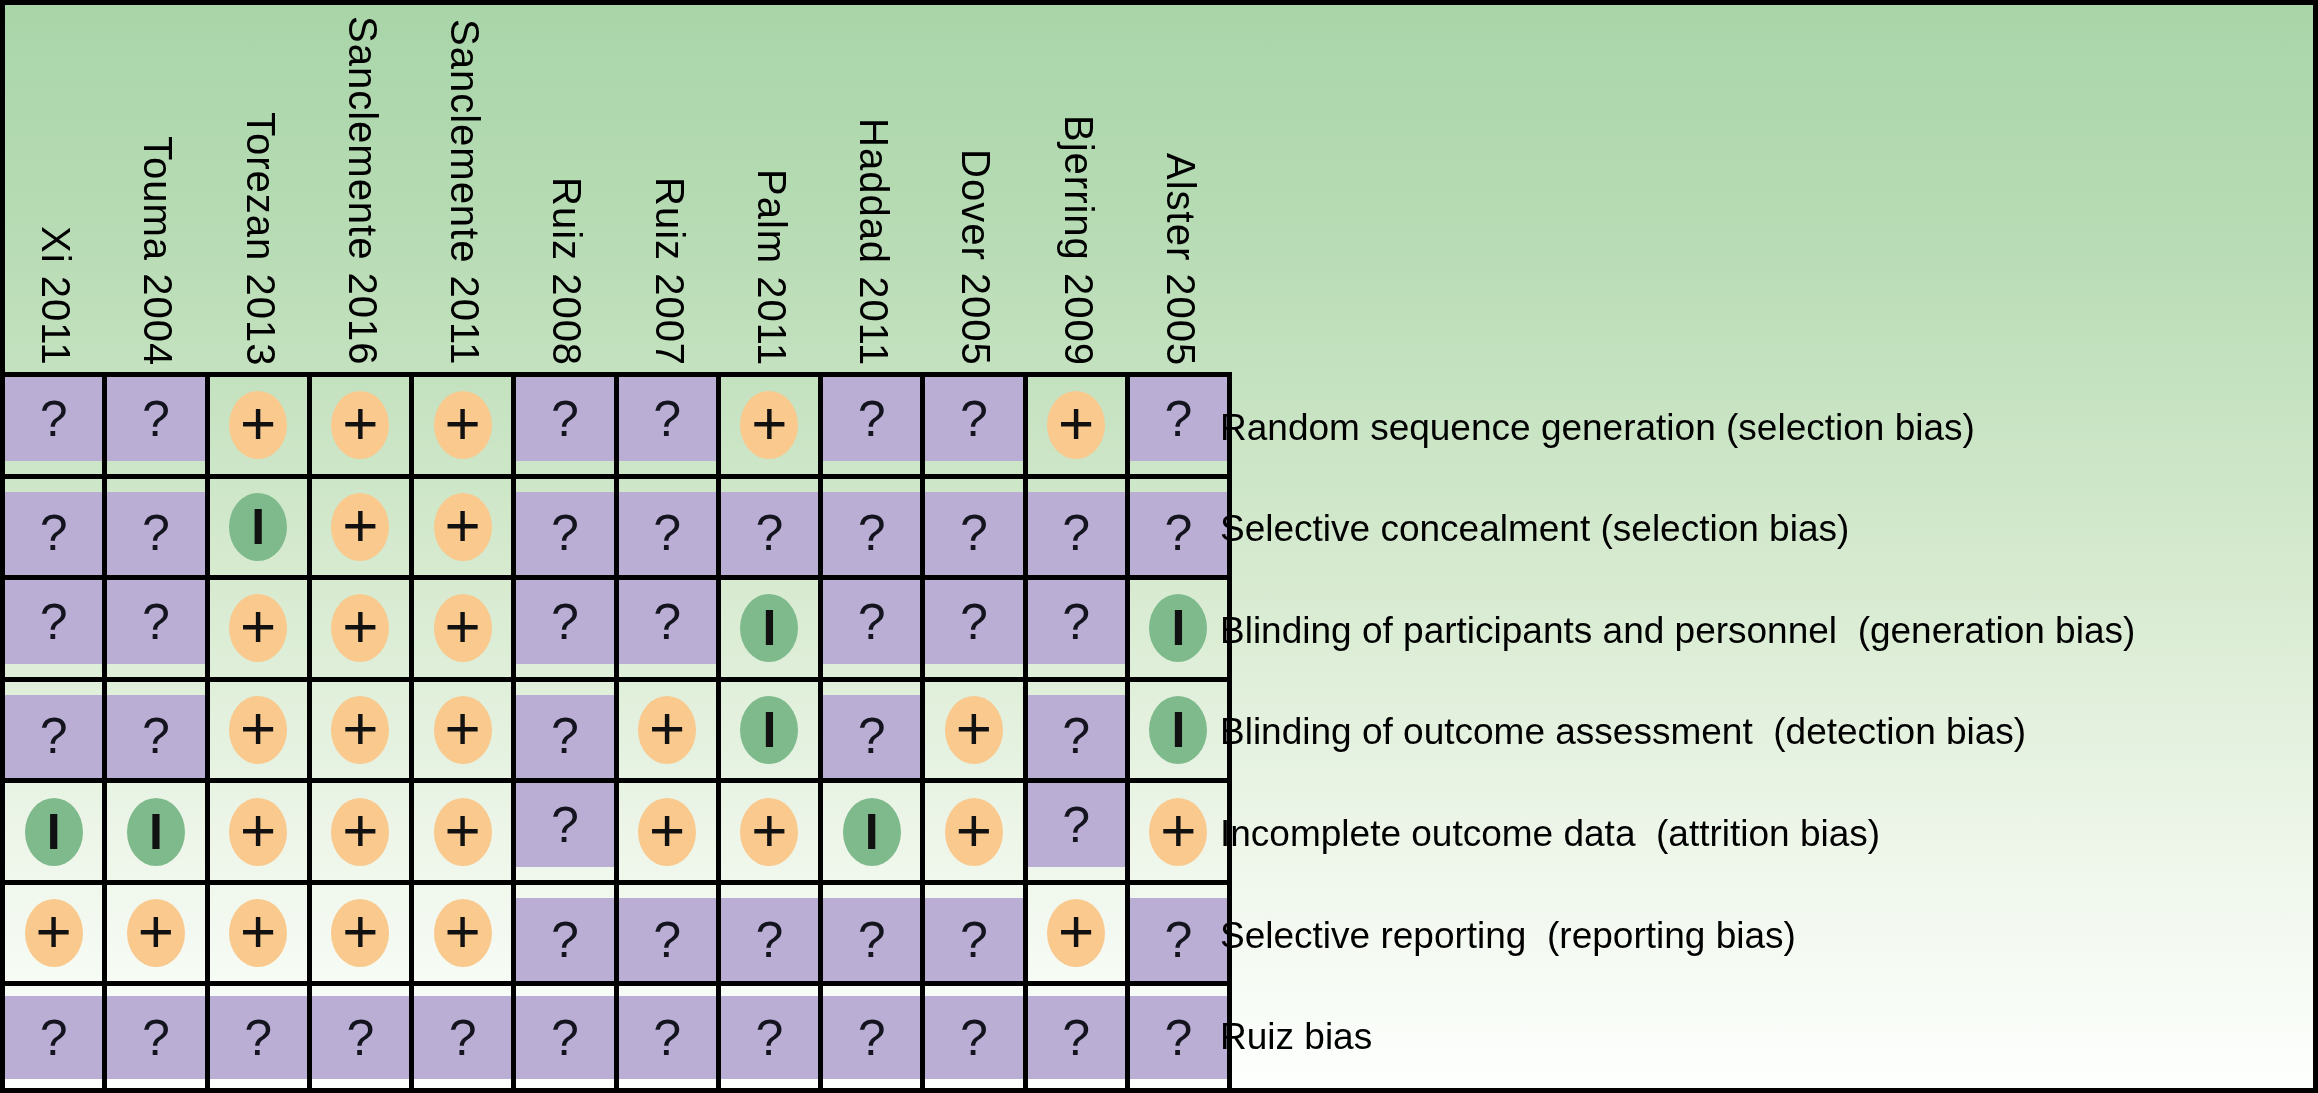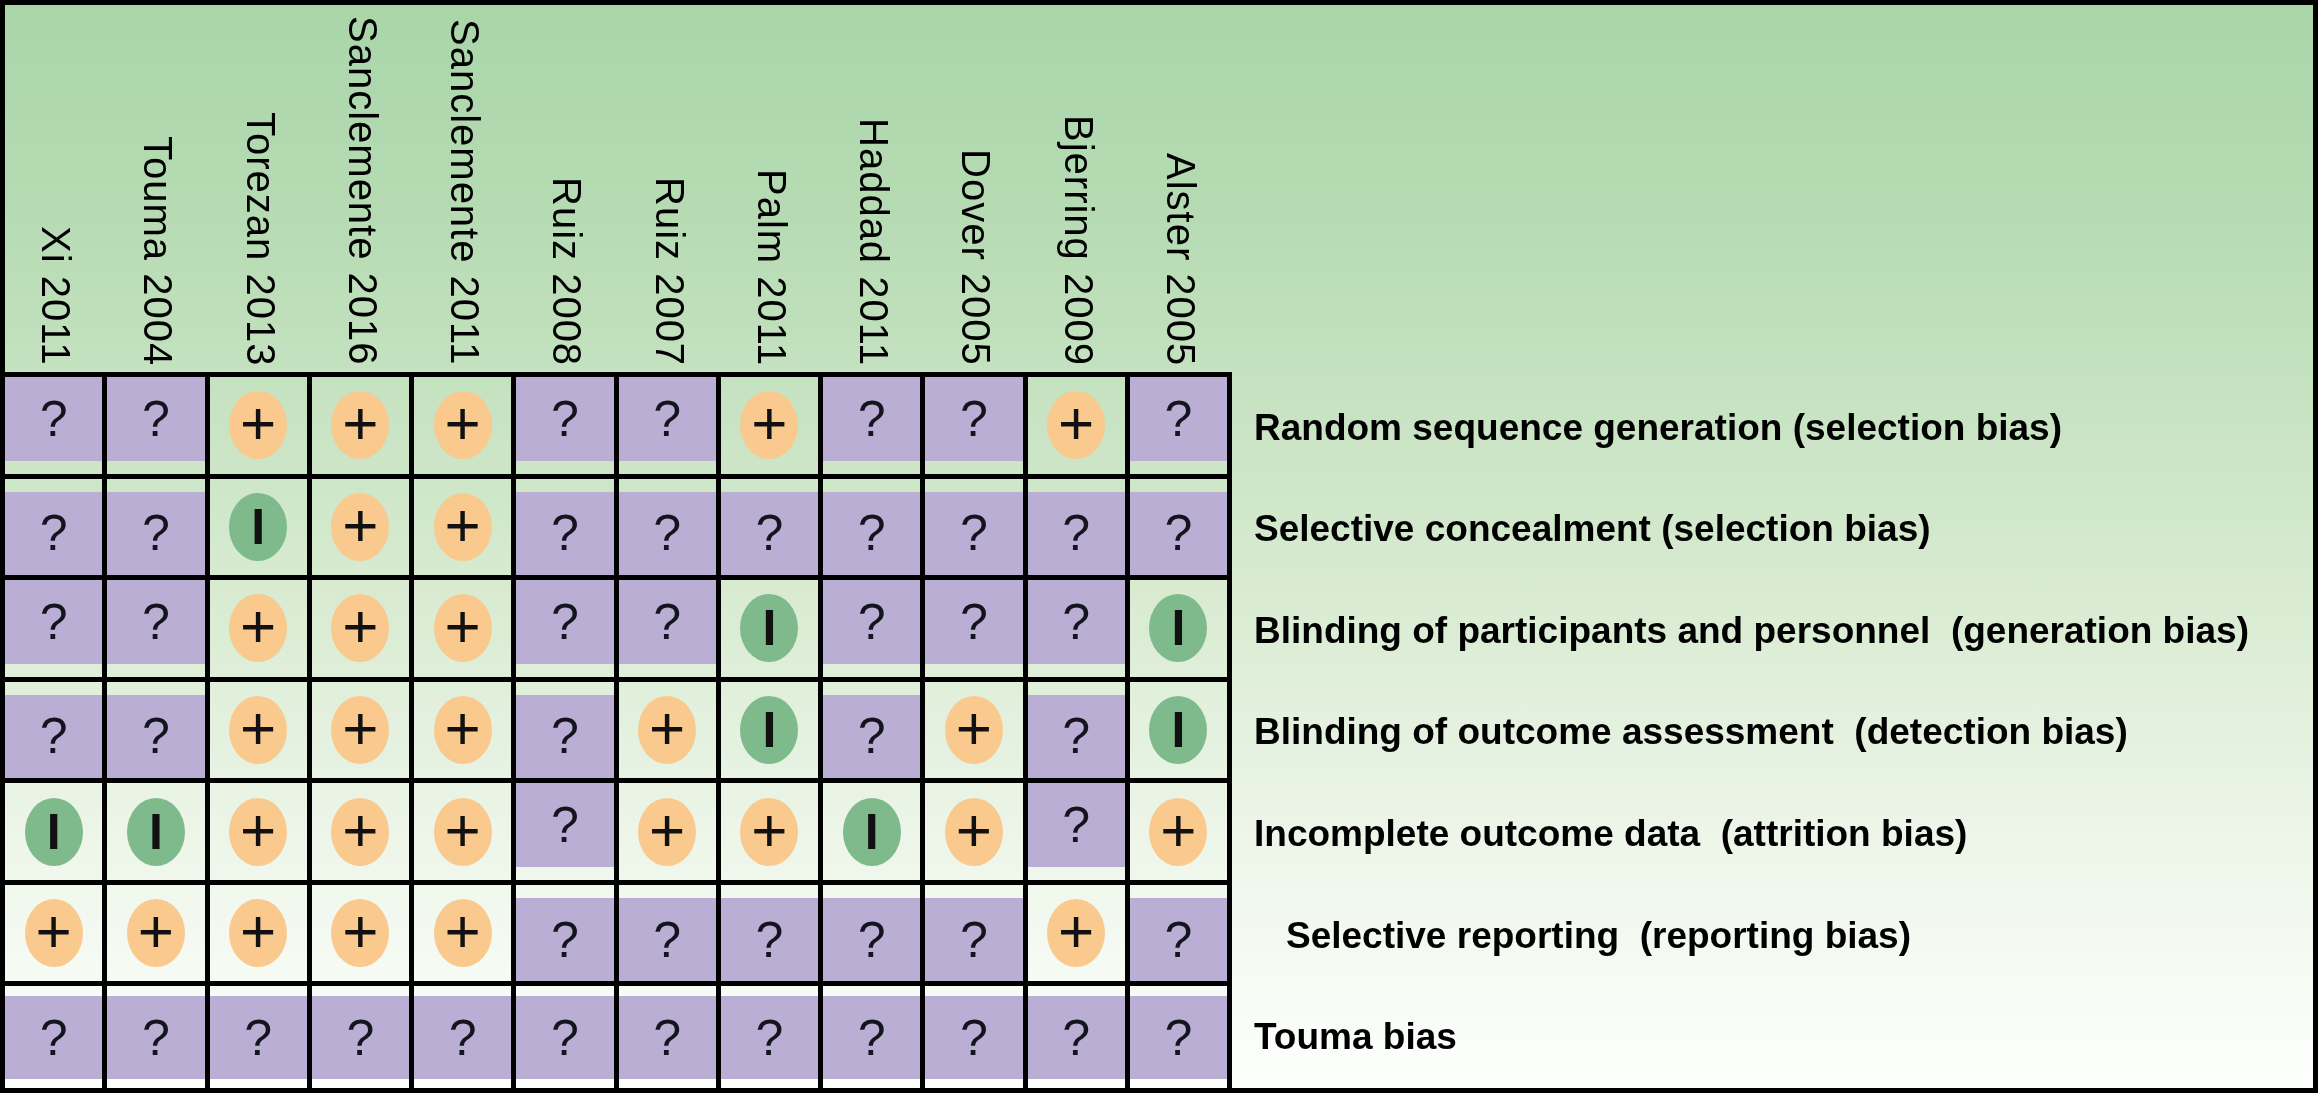--- a/index.html
+++ b/index.html
@@ -56,25 +56,24 @@
   .qmark{font-size:50px;line-height:1;color:#14141f;}
   .ellipse{
     width:58px;height:68px;border-radius:50%;
     display:flex;align-items:center;justify-content:center;
     line-height:1;
   }
   .plus-glyph{font-size:62px;color:#111;transform:translateY(-2px);}
   .i-glyph{font-size:50px;font-weight:bold;color:#111;}
   
   .rowlabel{
-    position:absolute;left:1249px;
+    position:absolute;left:1215px;
     display:flex;align-items:center;
     font-size:37px;
     white-space:pre;
-    font-weight:bold;
   }
 </style>
 </head>
 <body>
 
 <div class="figure">
   <div>
       <div class="colheader" style="left: 0px; width: 102.25px;">
         <span class="vtext">Xi  2011</span>
       </div>
@@ -533,16 +532,16 @@
           <span class="qmark">?</span>
         </div>
       </div>
     </div>
   <div>
       <div class="rowlabel" style="top: 372px; height: 101.571px;">Random sequence generation (selection bias)</div>
       <div class="rowlabel" style="top: 473.571px; height: 101.571px;">Selective concealment (selection bias)</div>
       <div class="rowlabel" style="top: 575.143px; height: 101.571px;">Blinding of participants and personnel  (generation bias)</div>
       <div class="rowlabel" style="top: 676.714px; height: 101.571px;">Blinding of outcome assessment  (detection bias)</div>
       <div class="rowlabel" style="top: 778.286px; height: 101.571px;">Incomplete outcome data  (attrition bias)</div>
-      <div class="rowlabel" style="top: 879.857px; height: 101.571px; margin-left: 32px;">Selective reporting  (reporting bias)</div>
-      <div class="rowlabel" style="top: 981.429px; height: 101.571px;">Touma bias</div>
+      <div class="rowlabel" style="top: 879.857px; height: 101.571px;">Selective reporting  (reporting bias)</div>
+      <div class="rowlabel" style="top: 981.429px; height: 101.571px;">Ruiz bias</div>
     </div>
 </div>
 
 </body></html>

